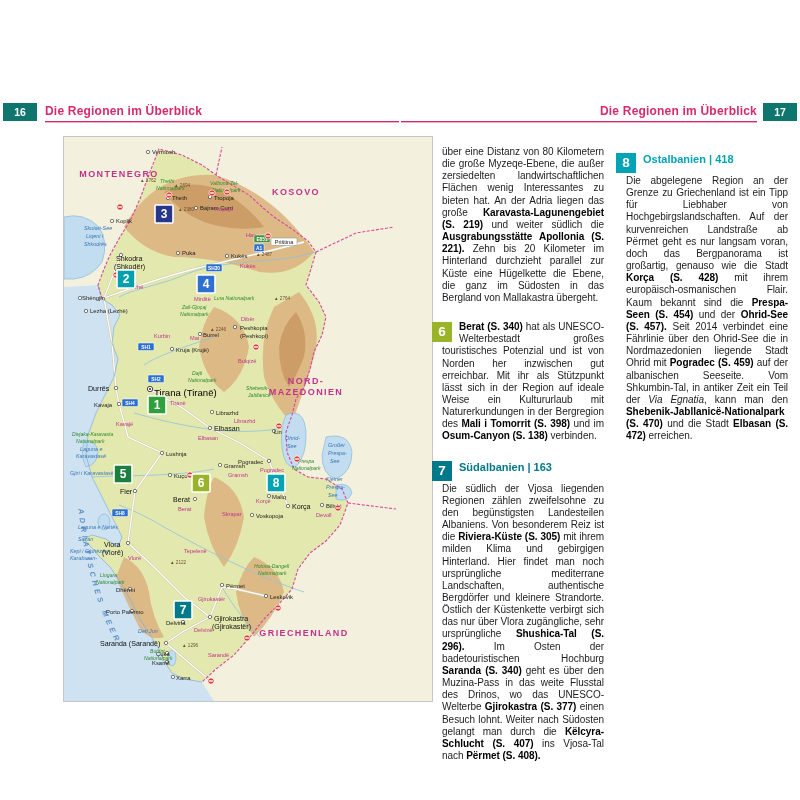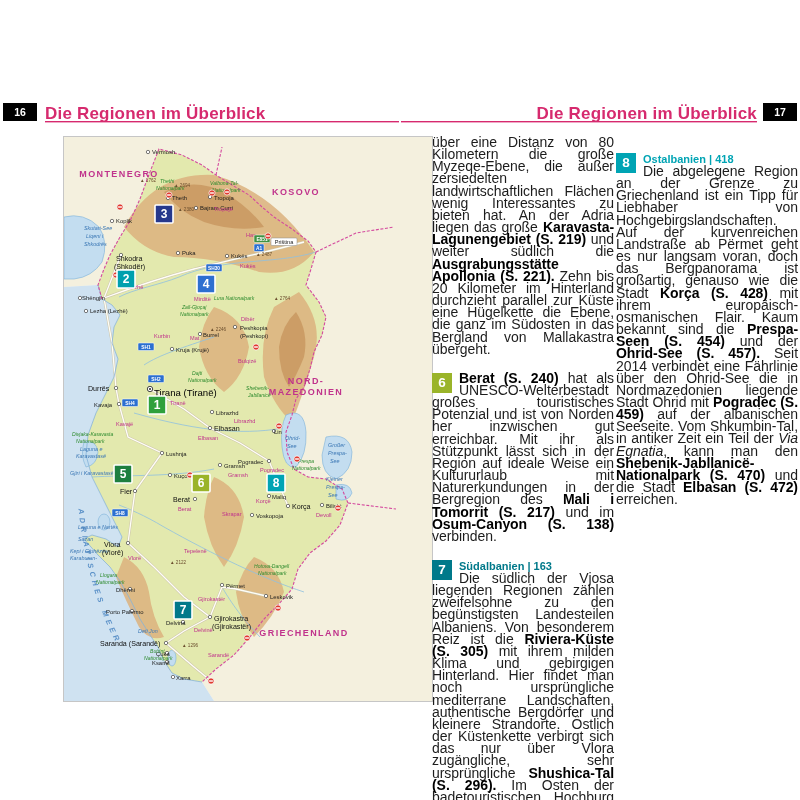--- a/index.html
+++ b/index.html
@@ -1,24 +1,24 @@
 <!DOCTYPE html>
 <html><head>
 <meta charset="utf-8">
 <style>
   html,body{margin:0;padding:0;}
   body{width:800px;height:800px;background:#ffffff;font-family:"Liberation Sans",sans-serif;position:relative;overflow:hidden;}
   .page{position:absolute;inset:0;}
 
   
-  .pagenum{position:absolute;top:103px;width:34px;height:18px;background:#000000;color:#fff;
+  .pagenum{position:absolute;top:103px;width:34px;height:18px;background:#0f766e;color:#fff;
            font-weight:bold;font-size:10.5px;line-height:18px;text-align:center;}
   #pn-left{left:3px;}
   #pn-right{left:763px;}
-  .runhead{position:absolute;top:104px;font-weight:bold;font-size:17px;color:#d62a6e;letter-spacing:.2px;}
+  .runhead{position:absolute;top:104px;font-weight:bold;font-size:12px;color:#d62a6e;letter-spacing:.2px;}
   #rh-left{left:45px;}
   #rh-right{left:401px;width:356px;text-align:right;}
   .headrule{position:absolute;top:121px;height:0;border-top:1.4px solid #d62a6e;border-bottom:1px solid #f0a9c6;}
   #hr-left{left:45px;width:354px;}
   #hr-right{left:401px;width:356px;}
 
   
   #map-box{position:absolute;left:63px;top:136px;width:368px;height:564px;border:1px solid #c6c6c6;background:#fbfaf2;}
   #map-svg{display:block;width:100%;height:100%;}
   text{font-family:"Liberation Sans",sans-serif;}
@@ -32,21 +32,21 @@
   .peak{fill:#6b4e2e;font-size:4.6px;}
   .seaname{fill:#4a85c2;font-size:7.6px;font-style:italic;letter-spacing:3.6px;font-weight:bold;opacity:.85;}
   .signtext{fill:#fff;font-size:4.8px;font-weight:bold;text-anchor:middle;}
   .boxtext{fill:#222;font-size:5.6px;text-anchor:middle;}
   .mnum{fill:#fff;font-size:12px;font-weight:bold;text-anchor:middle;}
 
   
   .col{position:absolute;top:136px;width:182px;}
   #col1{left:432px;}
   #col2{left:616px;}
-  p.body{margin:0;font-size:14px;line-height:12.15px;text-align:justify;color:#1c1c1c;letter-spacing:-0.05px;}
+  p.body{margin:10px;font-size:10px;line-height:12.15px;text-align:justify;color:#1c1c1c;letter-spacing:-0.05px;}
   p.body b{color:#000;}
   section{margin-top:17px;}
   #col2 section{margin-top:0;}
   .sec-num{float:left;width:20px;height:20px;margin:1px 7px 2px 0;color:#fff;
            font-size:13.5px;font-weight:bold;text-align:center;line-height:20px;}
   .sec-title{margin:0;font-size:11px;font-weight:bold;line-height:12px;white-space:pre-line;padding-top:1px;}
 </style>
 </head>
 <body>
 
@@ -365,21 +365,21 @@
           <text x="212" y="350.2" class="mnum">8</text>
         </g>
     </svg>
   </div>
 
   <div class="col" id="col1">
     <p class="body">über eine Distanz von 80 Kilometern die große Myzeqe-Ebene, die außer zersiedelten landwirtschaftlichen Flächen wenig Interessantes zu bieten hat. An der Adria liegen das große <b>Karavasta-Lagunengebiet (S. 219)</b> und weiter südlich die <b>Ausgrabungsstätte Apollonia (S. 221).</b> Zehn bis 20 Kilometer im Hinterland durchzieht parallel zur Küste eine Hügelkette die Ebene, die ganz im Südosten in das Bergland von Mallakastra übergeht.</p>
 
     <section>
       <div class="sec-num" style="background: rgb(154, 180, 41);">6</div>
-      <p class="body"><b>Berat (S. 240)</b> hat als UNESCO-Welterbestadt großes touristisches Potenzial und ist von Norden her inzwischen gut erreichbar. Mit ihr als Stützpunkt lässt sich in der Region auf ideale Weise ein Kultururlaub mit Naturerkundungen in der Bergregion des <b>Mali i Tomorrit (S. 217)</b> und im <b>Osum-Canyon (S. 138)</b> verbinden.</p>
+      <p class="body"><b>Berat (S. 340)</b> hat als UNESCO-Welterbestadt großes touristisches Potenzial und ist von Norden her inzwischen gut erreichbar. Mit ihr als Stützpunkt lässt sich in der Region auf ideale Weise ein Kultururlaub mit Naturerkundungen in der Bergregion des <b>Mali i Tomorrit (S. 398)</b> und im <b>Osum-Canyon (S. 138)</b> verbinden.</p>
     </section>
 
     <section>
       <div class="sec-num" style="background: rgb(0, 121, 138);">7</div>
       <h3 class="sec-title" style="color: rgb(0, 121, 138);">Südalbanien | 163</h3>
       <p class="body">Die südlich der Vjosa liegenden Regionen zählen zweifelsohne zu den begünstigsten Landesteilen Albaniens. Von besonderem Reiz ist die <b>Riviera-Küste (S. 305)</b> mit ihrem milden Klima und gebirgigen Hinterland. Hier findet man noch ursprüngliche mediterrane Landschaften, authentische Bergdörfer und kleinere Strandorte. Östlich der Küstenkette verbirgt sich das nur über Vlora zugängliche, sehr ursprüngliche <b>Shushica-Tal (S. 296).</b> Im Osten der badetouristischen Hochburg <b>Saranda (S. 340)</b> geht es über den Muzina-Pass in das weite Flusstal des Drinos, wo das UNESCO-Welterbe <b>Gjirokastra (S. 377)</b> einen Besuch lohnt. Weiter nach Südosten gelangt man durch die <b>Këlcyra-Schlucht (S. 407)</b> ins Vjosa-Tal nach <b>Përmet (S. 408).</b></p>
     </section>
   </div>
 
   <div class="col" id="col2">

